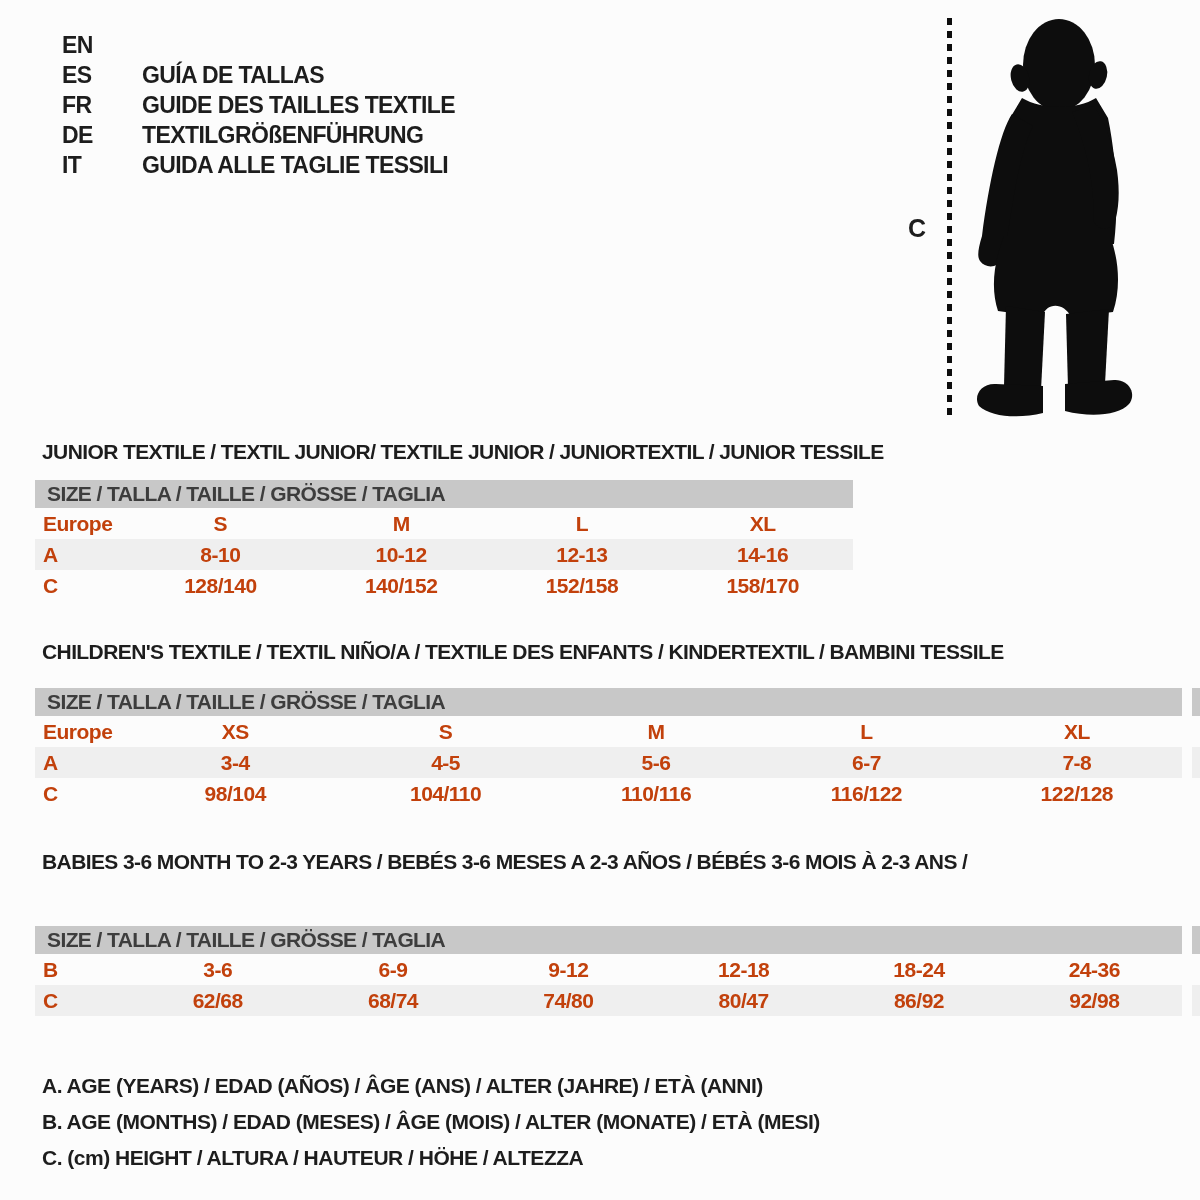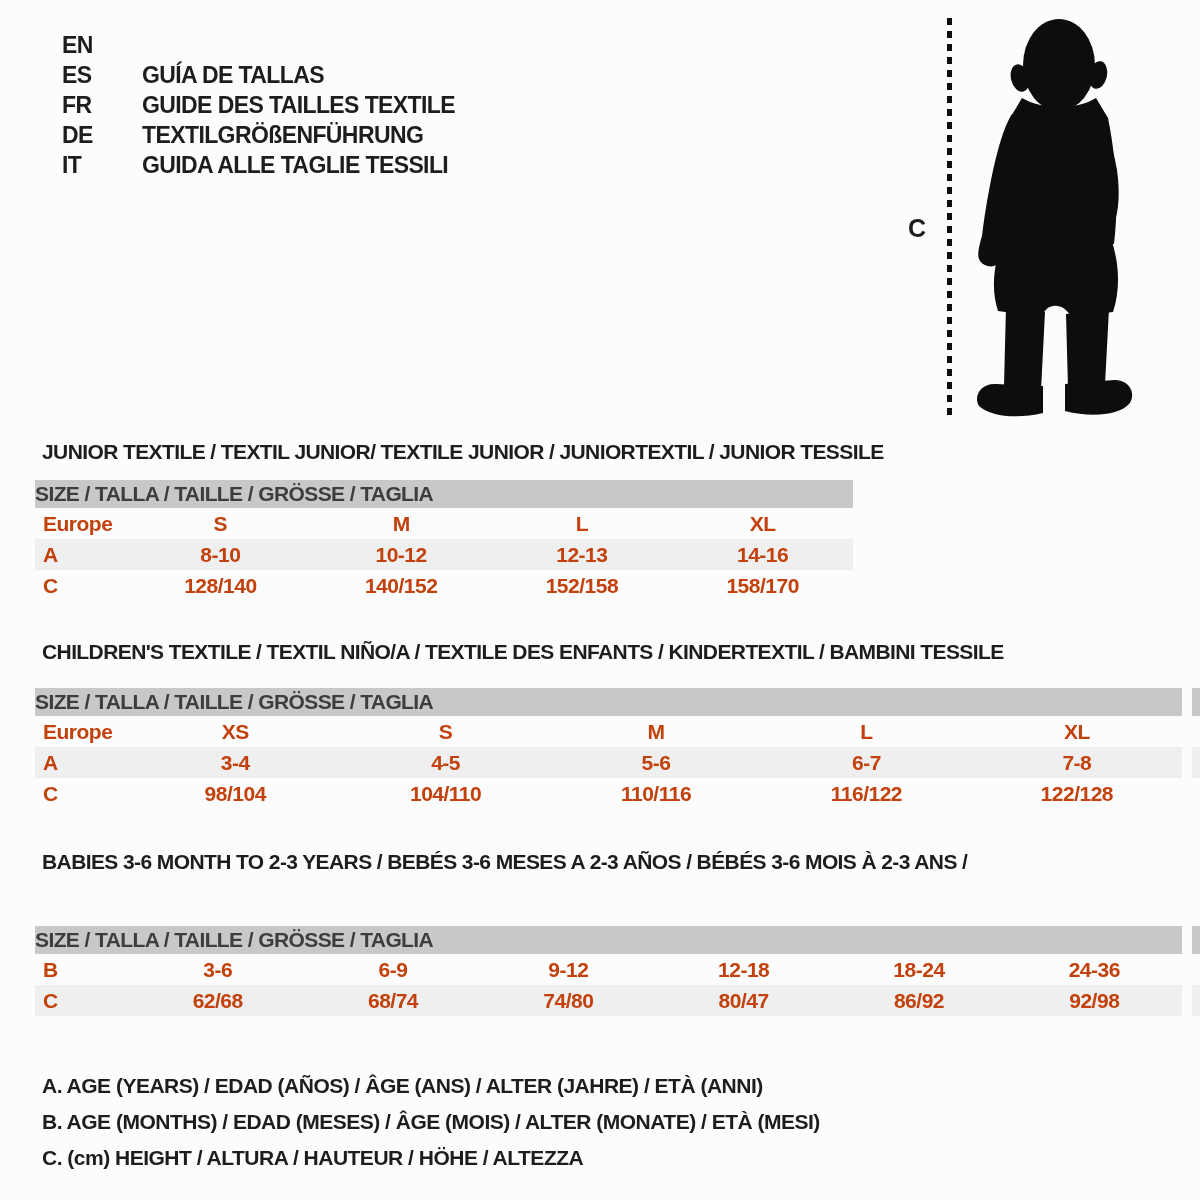--- a/index.html
+++ b/index.html
@@ -46,21 +46,21 @@
   #babies-title{top:846px;line-height:31px;}
   #babies-title .section-title-line{white-space:nowrap;}
 
   
   .sgtable{position:absolute;left:35px;}
   #junior-table{top:480px;width:818px;}
   #children-table{top:688px;width:1147px;}
   #babies-table{top:926px;width:1147px;}
   .sizebar{
     height:28px;line-height:28px;background:var(--bar_gray);color:var(--bar_text);
-    font-size:21px;font-weight:700;letter-spacing:-0.6px;padding-left:0;white-space:nowrap;
+    font-size:21px;font-weight:700;letter-spacing:-0.6px;padding-left:12px;white-space:nowrap;
   }
   .trow{
     display:flex;height:31px;line-height:31px;
     font-size:21px;font-weight:700;letter-spacing:-0.5px;color:#c2410c;
   }
   .trow.alt{background:var(--row_alt);}
   .trow .lbl{width:95px;padding-left:8px;}
   .cells{flex:1;display:flex;}
   .val{flex:1;text-align:center;}
 

